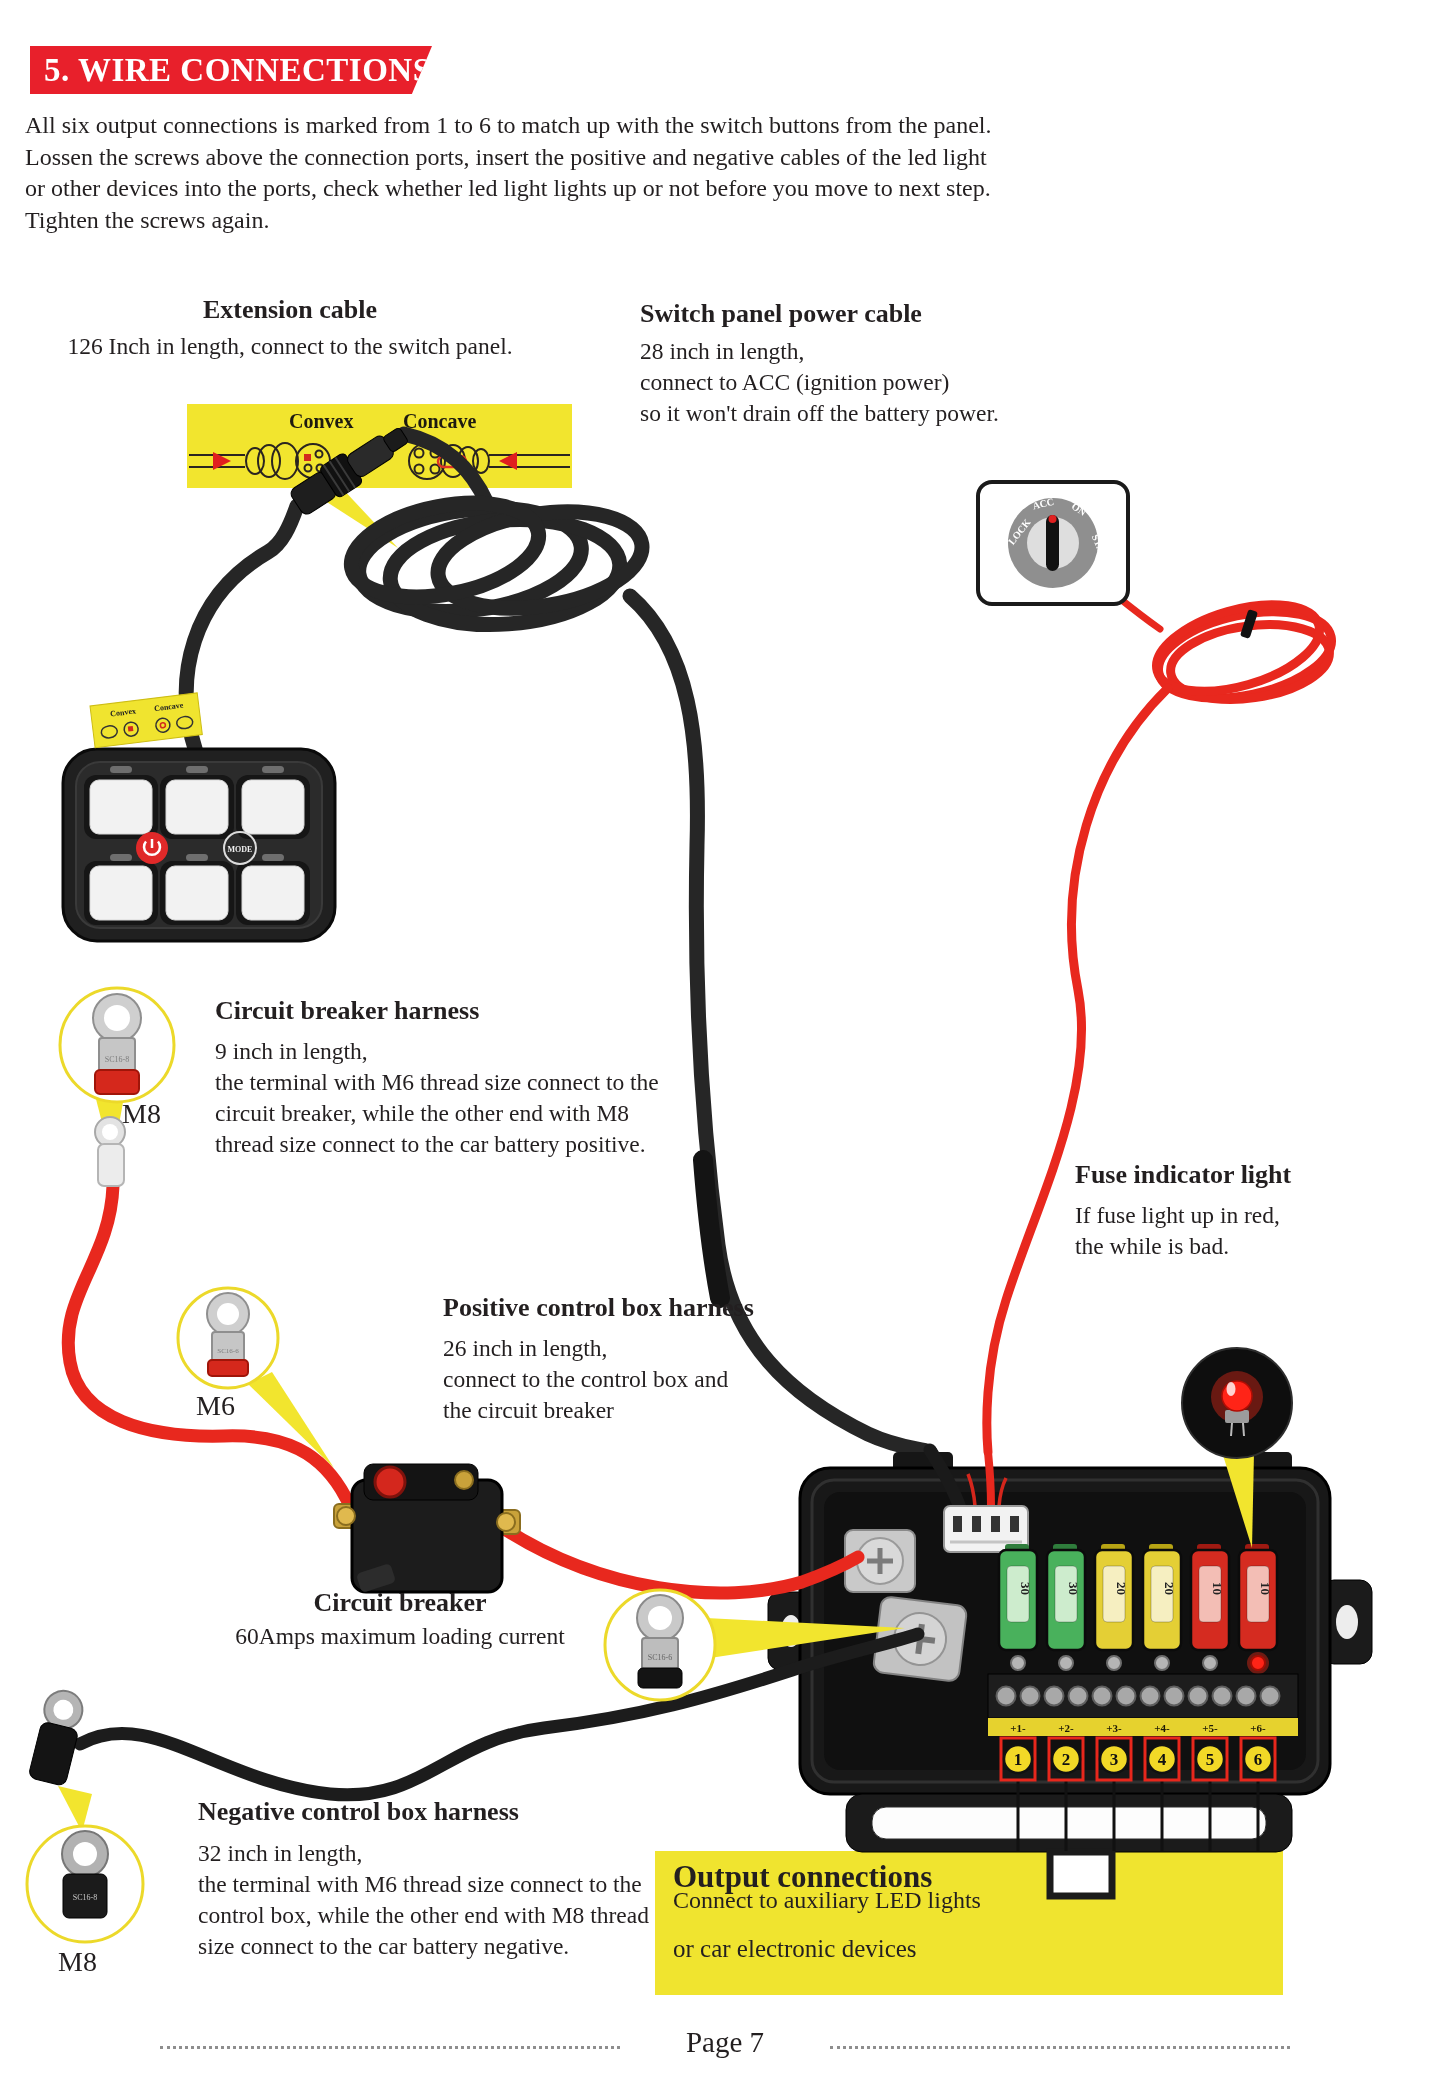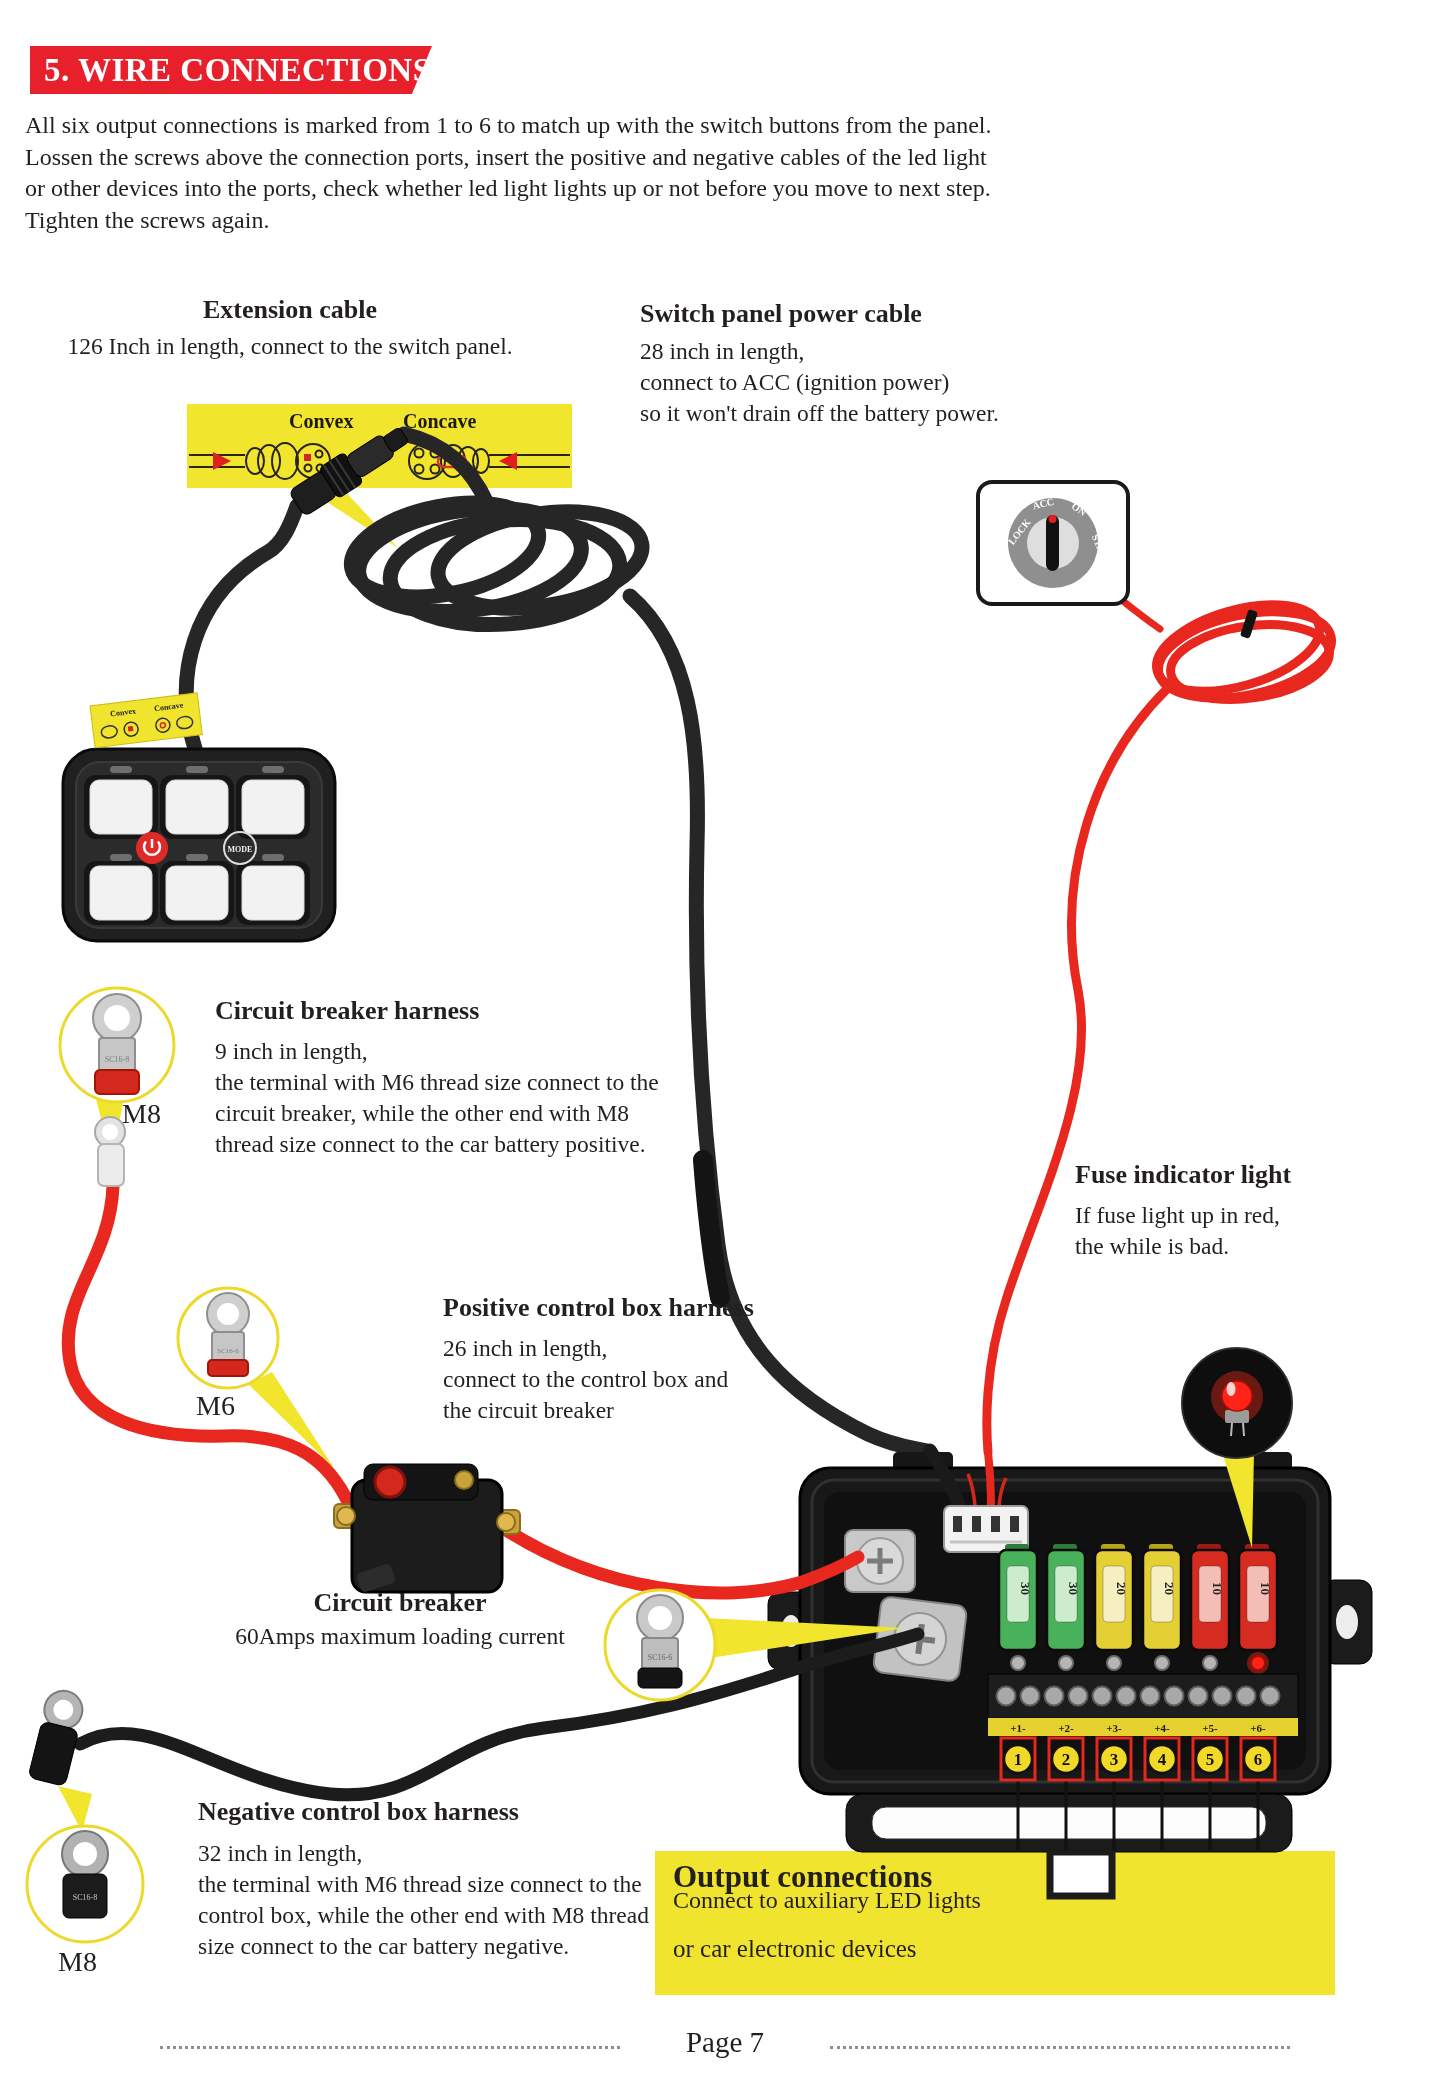--- a/index.html
+++ b/index.html
@@ -10,21 +10,21 @@
   #banner{left:30px;top:46px;width:402px;height:48px;background:#e8202b;z-index:3;
           clip-path:polygon(0 0,100% 0,95% 100%,0 100%);display:flex;align-items:center;}
   #banner span{color:#ffffff;font-weight:bold;font-size:33px;letter-spacing:.5px;padding-left:14px;}
   .body-line{font-size:24px;line-height:31.5px;white-space:nowrap;}
   .sec-title{font-weight:bold;font-size:26px;white-space:nowrap;}
   .sec-line{font-size:23.5px;line-height:31px;white-space:nowrap;}
   .centered{text-align:center;}
   .mlabel{font-size:28px;font-weight:normal;}
   #convex-box{left:187px;top:404px;width:385px;height:84px;background:#f2e52e;z-index:1;}
   #convex-box .lbl{position:absolute;top:6px;font-weight:bold;font-size:20px;color:#1d1a10;}
-  #output-box{left:655px;top:1851px;width:680px;height:144px;background:#f0e42f;z-index:1;}
+  #output-box{left:655px;top:1851px;width:628px;height:144px;background:#f0e42f;z-index:1;}
   #output-box .t{position:absolute;left:18px;top:8px;font-weight:bold;font-size:31px;}
   #output-box .l1{position:absolute;left:18px;top:36px;font-size:24px;}
   #output-box .l2{position:absolute;left:18px;top:84px;font-size:25px;}
   #diagram-svg{position:absolute;left:0;top:0;z-index:2;pointer-events:none;}
   .dots{border-top:3px dotted #8e8e8e;height:0;z-index:3;}
   #page-num{font-size:29px;z-index:3;}
 </style>
 </head>
 <body>
 

